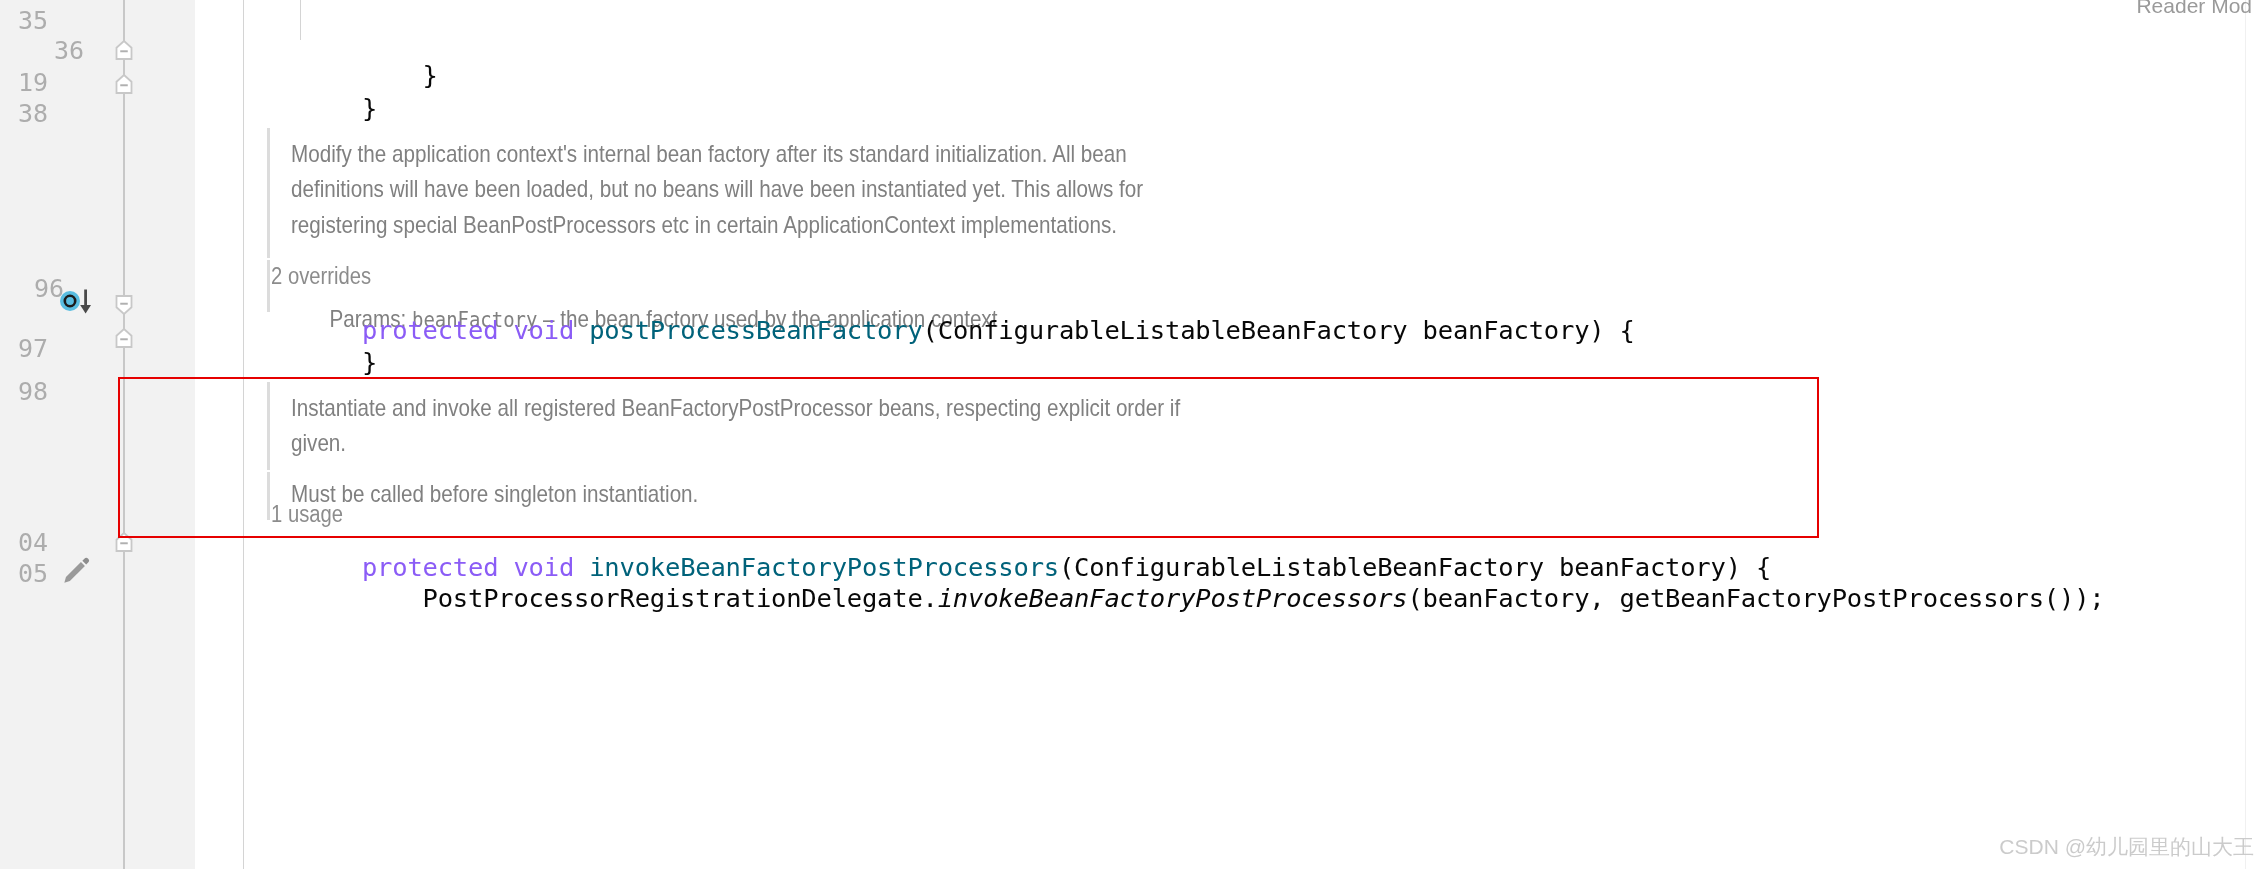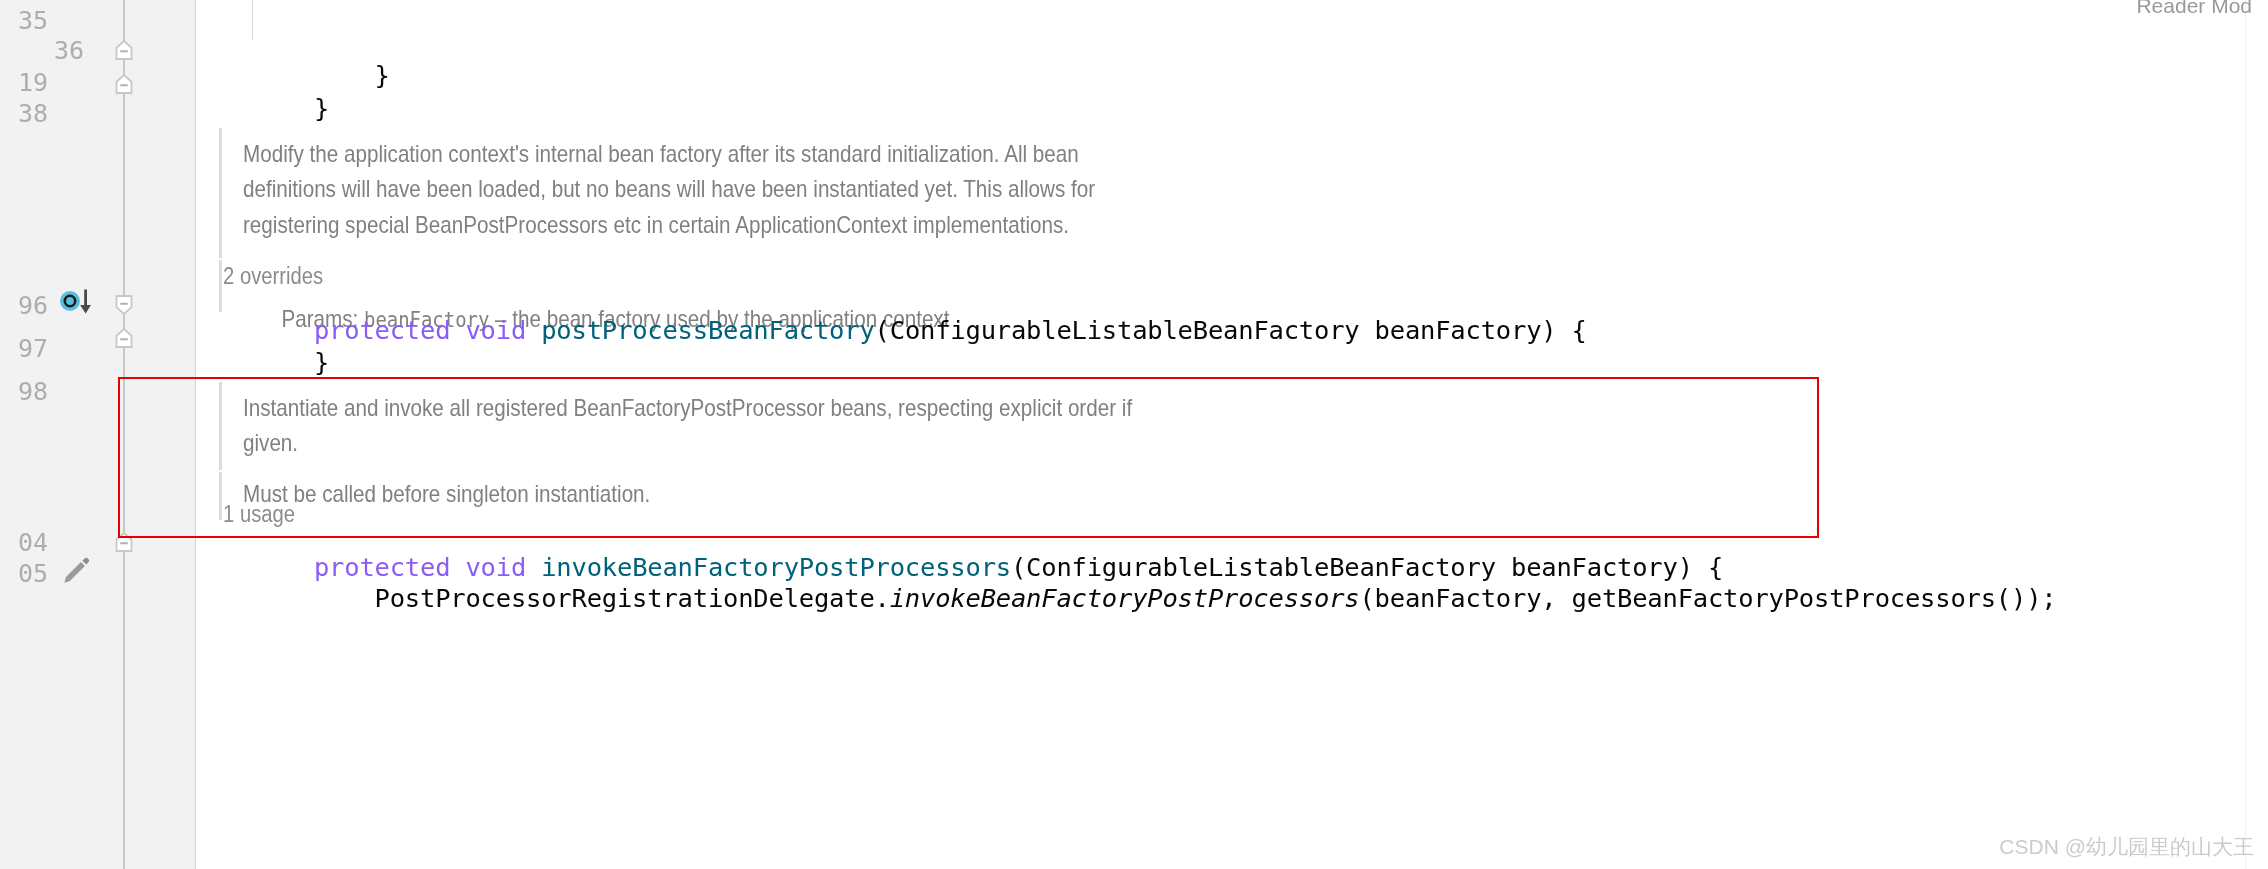--- a/index.html
+++ b/index.html
@@ -15,20 +15,21 @@
     position: relative;
   }
 
   
   #editor {
     position: absolute;
     inset: 0;
     background: #ffffff;
     display: flex;
     flex-direction: row;
+    gap: 48px;
   }
 
   
   .gutter {
     position: relative;
     width: 195px;
     flex: 0 0 195px;
     background: #f2f2f2;
     border-right: none;
   }
@@ -195,21 +196,21 @@
 
       <div class="fold-line" style="top:0px;height:118px;"></div>
       <div class="fold-line" style="top:118px;height:310px;"></div>
       <div class="fold-line" style="top:395px;height:160px;"></div>
       <div class="fold-line" style="top:555px;height:314px;"></div>
 
       <div class="linenum" style="top:8px;">35</div>
       <div class="linenum" style="top:38px;padding-left:36px;">36</div>
       <div class="linenum" style="top:70px;">19</div>
       <div class="linenum" style="top:101px;">38</div>
-      <div class="linenum" style="top:293px;">96</div>
+      <div class="linenum" style="top:276px;padding-left:16px;">96</div>
       <div class="linenum" style="top:336px;">97</div>
       <div class="linenum" style="top:379px;">98</div>
       <div class="linenum" style="top:530px;">04</div>
       <div class="linenum" style="top:561px;">05</div>
 
       <div class="fold" style="top:38px;">
         <svg width="24" height="24" viewBox="0 0 16 16">
           <path d="M3 6.5 L8 2 L13 6.5 L13 14 L3 14 Z" fill="#ffffff" stroke="#c8c8c8" stroke-width="1.2"></path>
           <rect x="5.5" y="8.2" width="5" height="1.3" fill="#b0b0b0"></rect>
         </svg>

